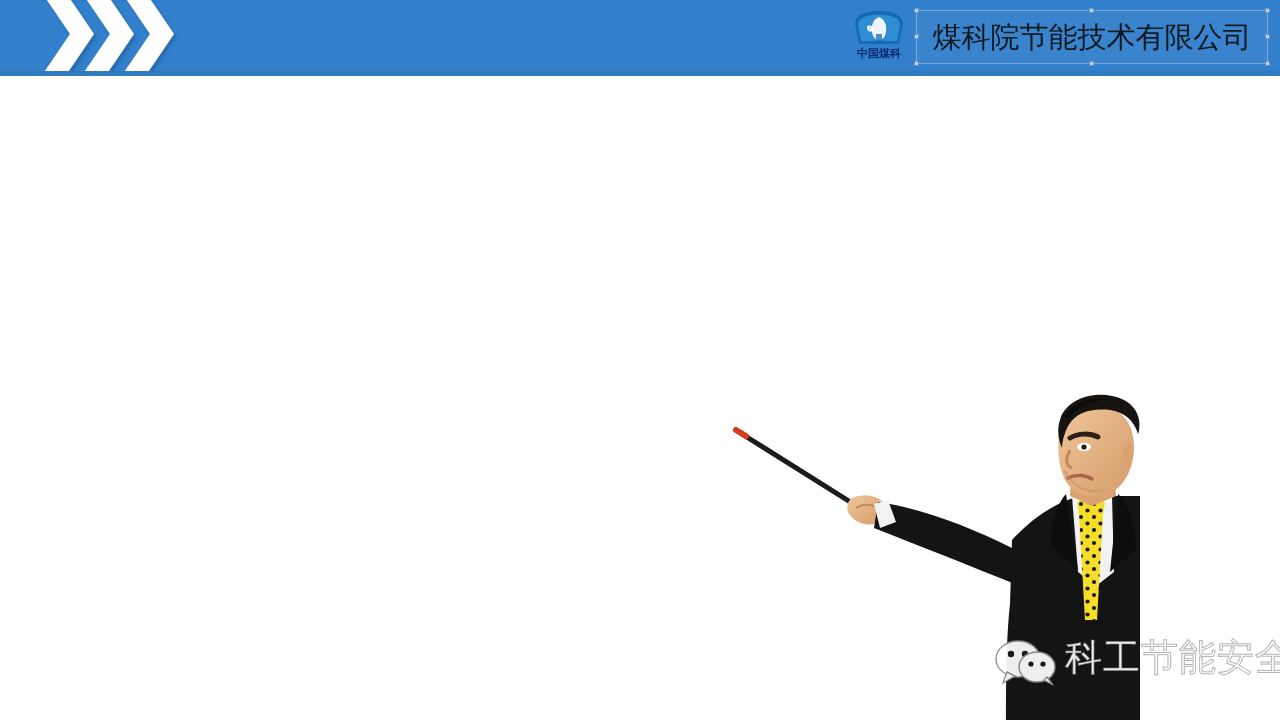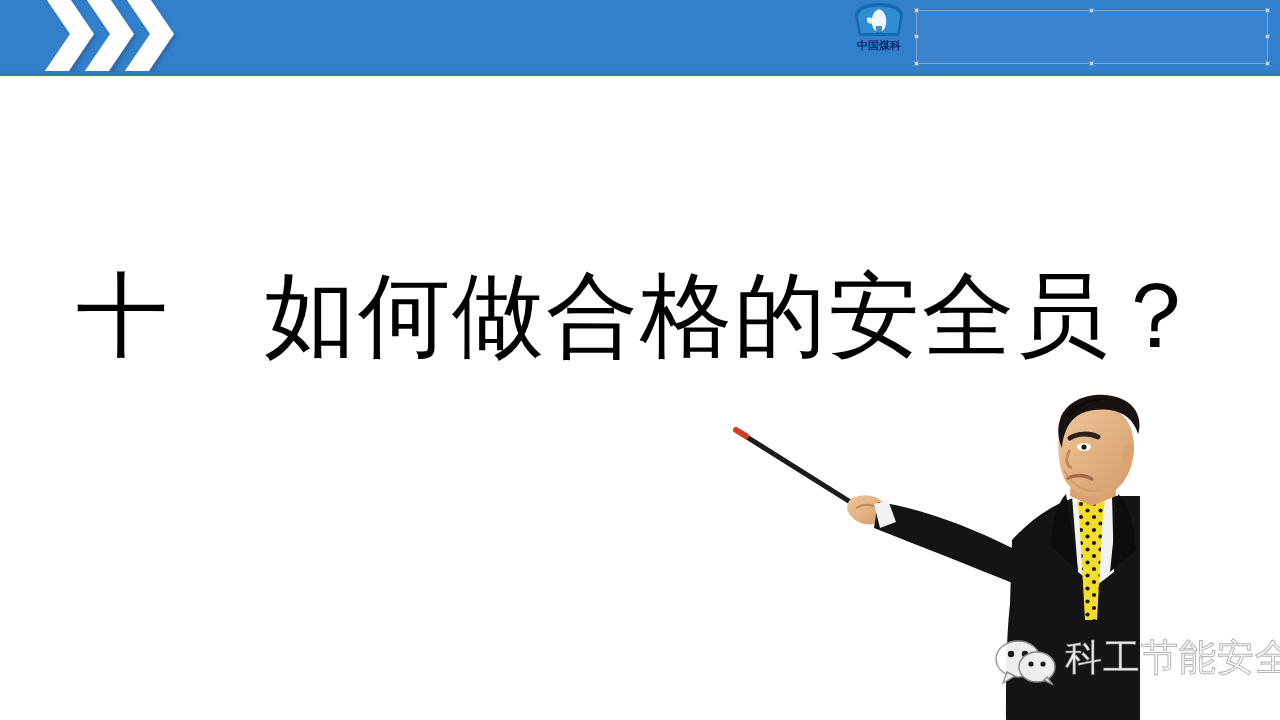--- a/index.html
+++ b/index.html
@@ -34,21 +34,21 @@
   
   .chevrons {
     position:absolute;
     left:34px; top:-12px;
     width:180px; height:100px;
   }
 
   
   .logo-wrap {
     position:absolute;
-    left:845px; top:0;
+    left:845px; top:8px;
     width:68px; height:62px;
   }
   .logo-mark {
     position:absolute; left:6px; top:2px;
     width:56px; height:38px;
   }
   .logo-caption {
     position:absolute;
     left:0; top:40px;
     width:68px;
@@ -167,31 +167,31 @@
       <path d="M8,34 L4,14 C4,5 14,1 28,1 C42,1 52,5 52,14 L48,34 Z" fill="#1768b5"></path>
       <path d="M10,31 L7,15 C7,8 16,4.5 28,4.5 C40,4.5 49,8 49,15 L46,31 Z" fill="#2f8ed1"></path>
       <path d="M28,7 C33,9 36,14 35,22 C34.4,26.5 32,29.5 28,30.5 C24,29.5 21.6,26.5 21,22 C20,14 23,9 28,7 Z" fill="#ffffff" opacity="0.92"></path>
       <path d="M16,16 C18.5,15 21,15.5 22,17.5 C22.8,19.2 22.2,21 20.5,21.6 C18.6,22.3 16.6,21.2 16,19 Z" fill="#ffffff" opacity="0.85"></path>
       <rect x="25" y="24" width="6" height="7" fill="#1768b5" opacity="0.75"></rect>
     </svg>
     <div class="logo-caption">中国煤科</div>
   </div>
 
   <div class="company-box">
+    <span class="company-name">煤科院节能技术有限公司</span>
     <span class="handle h-tl"></span>
     <span class="handle h-tc"></span>
     <span class="handle h-tr"></span>
     <span class="handle h-ml"></span>
     <span class="handle h-mr"></span>
     <span class="handle h-bl"></span>
     <span class="handle h-bc"></span>
     <span class="handle h-br"></span>
   </div>
 
-  <div class="title">十　如何做合格的安全员？</div>
 
   <div class="presenter">
     <svg class="p-svg" width="420" height="330" viewBox="0 0 420 330">
       <defs>
         <pattern id="dots" width="13" height="13" patternUnits="userSpaceOnUse">
           <rect width="13" height="13" fill="#f5dd28"></rect>
           <circle cx="3.5" cy="3.5" r="2.1" fill="#1a1a1a"></circle>
           <circle cx="10" cy="10" r="2.1" fill="#1a1a1a"></circle>
         </pattern>
         <linearGradient id="skin" x1="0" y1="0" x2="1" y2="1">

